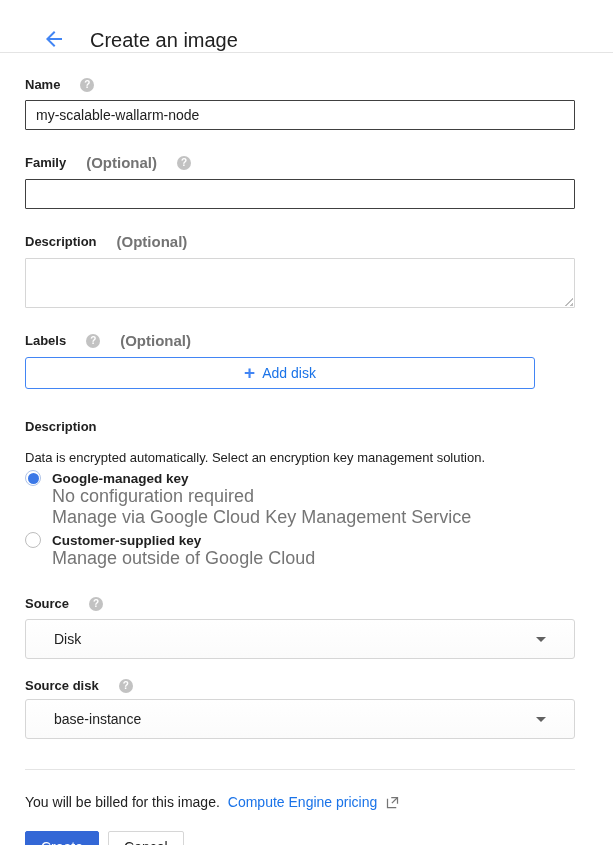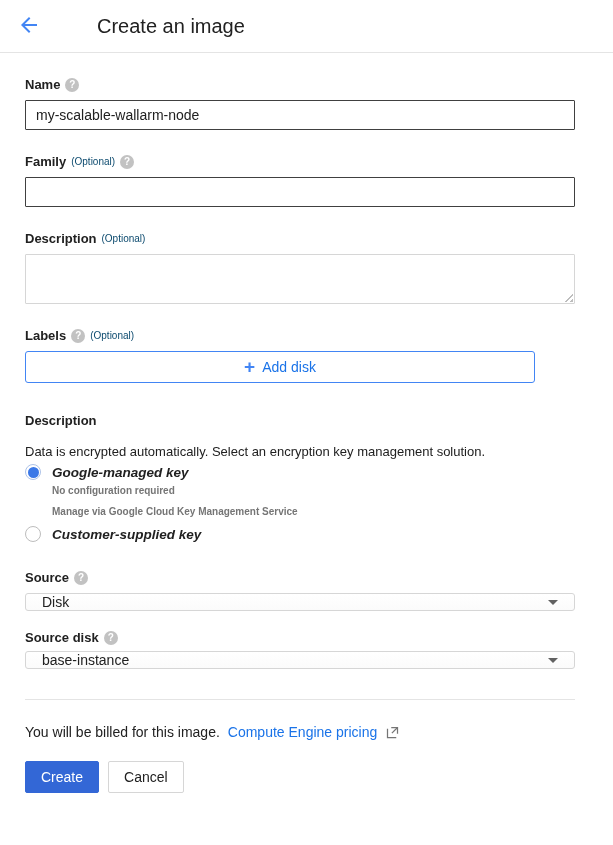--- a/index.html
+++ b/index.html
@@ -2,50 +2,50 @@
 <html><head>
 <meta charset="utf-8">
 <style>
   html,body{margin:0;padding:0;}
   body{
     width:613px;height:845px;background:#fff;
     font-family:"Liberation Sans",sans-serif;color:#212121;
     overflow:hidden;
   }
   
-  .header{display:flex;align-items:center;height:52px;border-bottom:1px solid #e4e4e4;padding-left:17px;gap:32px;}
+  .header{display:flex;align-items:flex-end;height:52px;border-bottom:1px solid #e4e4e4;padding-left:42px;}
   .back-btn{width:24px;height:24px;margin-right:24px;background:none;border:none;padding:0;cursor:pointer;display:flex;align-items:center;justify-content:center;}
   .page-title{font-size:20px;font-weight:400;color:#212121;}
   
   .content{padding:0 38px 0 25px;}
-  .label-row{display:flex;align-items:center;gap:5px;margin-top:24px;margin-bottom:8px;}
+  .label-row{display:flex;align-items:center;gap:20px;margin-top:24px;margin-bottom:8px;}
   .field-label{font-weight:bold;font-size:13px;color:#212121;}
-  .optional{color:#0c4a6e;font-size:10px;font-weight:400;}
+  .optional{color:#737373;font-size:15px;font-weight:700;}
   .help-icon{width:14px;height:14px;border-radius:50%;background:#c2c2c2;color:#fff;font-size:10px;font-weight:bold;display:inline-flex;align-items:center;justify-content:center;flex:none;line-height:1;}
   .text-input{width:100%;box-sizing:border-box;height:30px;border:1px solid #404040;border-radius:1px;padding:0 10px;font-size:14px;color:#212121;font-family:"Liberation Sans",sans-serif;outline:none;background:#fff;}
   .textarea-wrap{position:relative;}
   .desc-textarea{display:block;width:100%;box-sizing:border-box;height:50px;border:1px solid #d6d6d6;border-radius:1px;padding:6px 10px;font-size:14px;font-family:"Liberation Sans",sans-serif;resize:both;outline:none;}
   .resize-grip{position:absolute;right:2px;bottom:2px;width:10px;height:10px;pointer-events:none;
     background:repeating-linear-gradient(135deg,#bdbdbd 0 1.5px,transparent 1.5px 4px);
     clip-path:polygon(100% 0,100% 100%,0 100%);}
   
   .add-label-btn{width:510px;height:32px;border:1px solid #4285f4;border-radius:3px;background:#fff;color:#1a73e8;font-size:14px;display:flex;align-items:center;justify-content:center;gap:7px;cursor:pointer;font-family:"Liberation Sans",sans-serif;}
   .plus-glyph{font-size:19px;font-weight:bold;color:#4285f4;line-height:1;margin-top:-2px;}
   
   .section-heading{font-weight:bold;font-size:13px;margin-top:30px;}
   .section-desc{font-size:13px;color:#212121;margin-top:16px;}
   .radio-option{margin-top:2px;}
-  .radio-row{display:flex;align-items:center;gap:11px;margin-top:5px;cursor:pointer;font-style:italic;}
+  .radio-row{display:flex;align-items:center;gap:11px;margin-top:5px;cursor:pointer;}
   .radio{width:14px;height:14px;border:1px solid #bdbdbd;border-radius:50%;position:relative;flex:none;background:#fff;}
   .radio.checked{border-color:#aec3e8;}
   .radio.checked::after{content:"";position:absolute;top:1.5px;left:1.5px;right:1.5px;bottom:1.5px;background:#3b78e7;border-radius:50%;}
   .radio-label{font-weight:bold;font-size:13.5px;color:#212121;}
-  .radio-sub{margin-left:27px;color:#757575;font-size:10px;line-height:19px;margin-top:1px;font-weight:bold;}
+  .radio-sub{margin-left:27px;color:#757575;font-size:18px;line-height:19px;margin-top:1px;}
   
-  .select{width:100%;box-sizing:border-box;height:18px;border:1px solid #d6d6d6;border-radius:3px;display:flex;align-items:center;justify-content:space-between;padding:0 16px;font-size:14px;color:#212121;background:linear-gradient(#ffffff,#fbfbfb);cursor:pointer;}
+  .select{width:100%;box-sizing:border-box;height:40px;border:1px solid #d6d6d6;border-radius:3px;display:flex;align-items:center;justify-content:space-between;padding:0 28px;font-size:14px;color:#212121;background:linear-gradient(#ffffff,#fbfbfb);cursor:pointer;}
   .caret{width:0;height:0;border-left:5px solid transparent;border-right:5px solid transparent;border-top:5px solid #616161;}
   
   .footer-divider{border:none;border-top:1px solid #e4e4e4;margin:30px 0 0 0;}
   .billing{font-size:14px;margin-top:24px;display:flex;align-items:center;gap:8px;}
   .billing-link{color:#1a73e8;text-decoration:none;cursor:pointer;}
   .extlink-icon{display:inline-flex;align-items:center;}
   .buttons{display:flex;gap:9px;margin-top:21px;}
   .btn{font-size:14px;font-family:"Liberation Sans",sans-serif;border-radius:2px;padding:7px 15px;cursor:pointer;}
   .btn-create{background:#3367d6;color:#fff;border:1px solid #3367d6;}
   .btn-cancel{background:#fff;color:#212121;border:1px solid #d6d6d6;}
@@ -116,20 +116,21 @@
 
   <div class="radio-option">
     <div class="radio-sub">Manage via Google Cloud Key Management Service</div>
   </div>
 
   <div class="radio-option">
     <div class="radio-row">
       <span class="radio"></span>
       <span class="radio-label">Customer-supplied key</span>
     </div>
+    <div class="radio-sub">Manage outside of Google Cloud</div>
   </div>
 
   
   <div class="label-row" style="margin-top:28px;">
     <span class="field-label">Source</span>
     <span class="help-icon">?</span>
   </div>
   <div class="select">
     <span>Disk</span>
     <span class="caret"></span>

